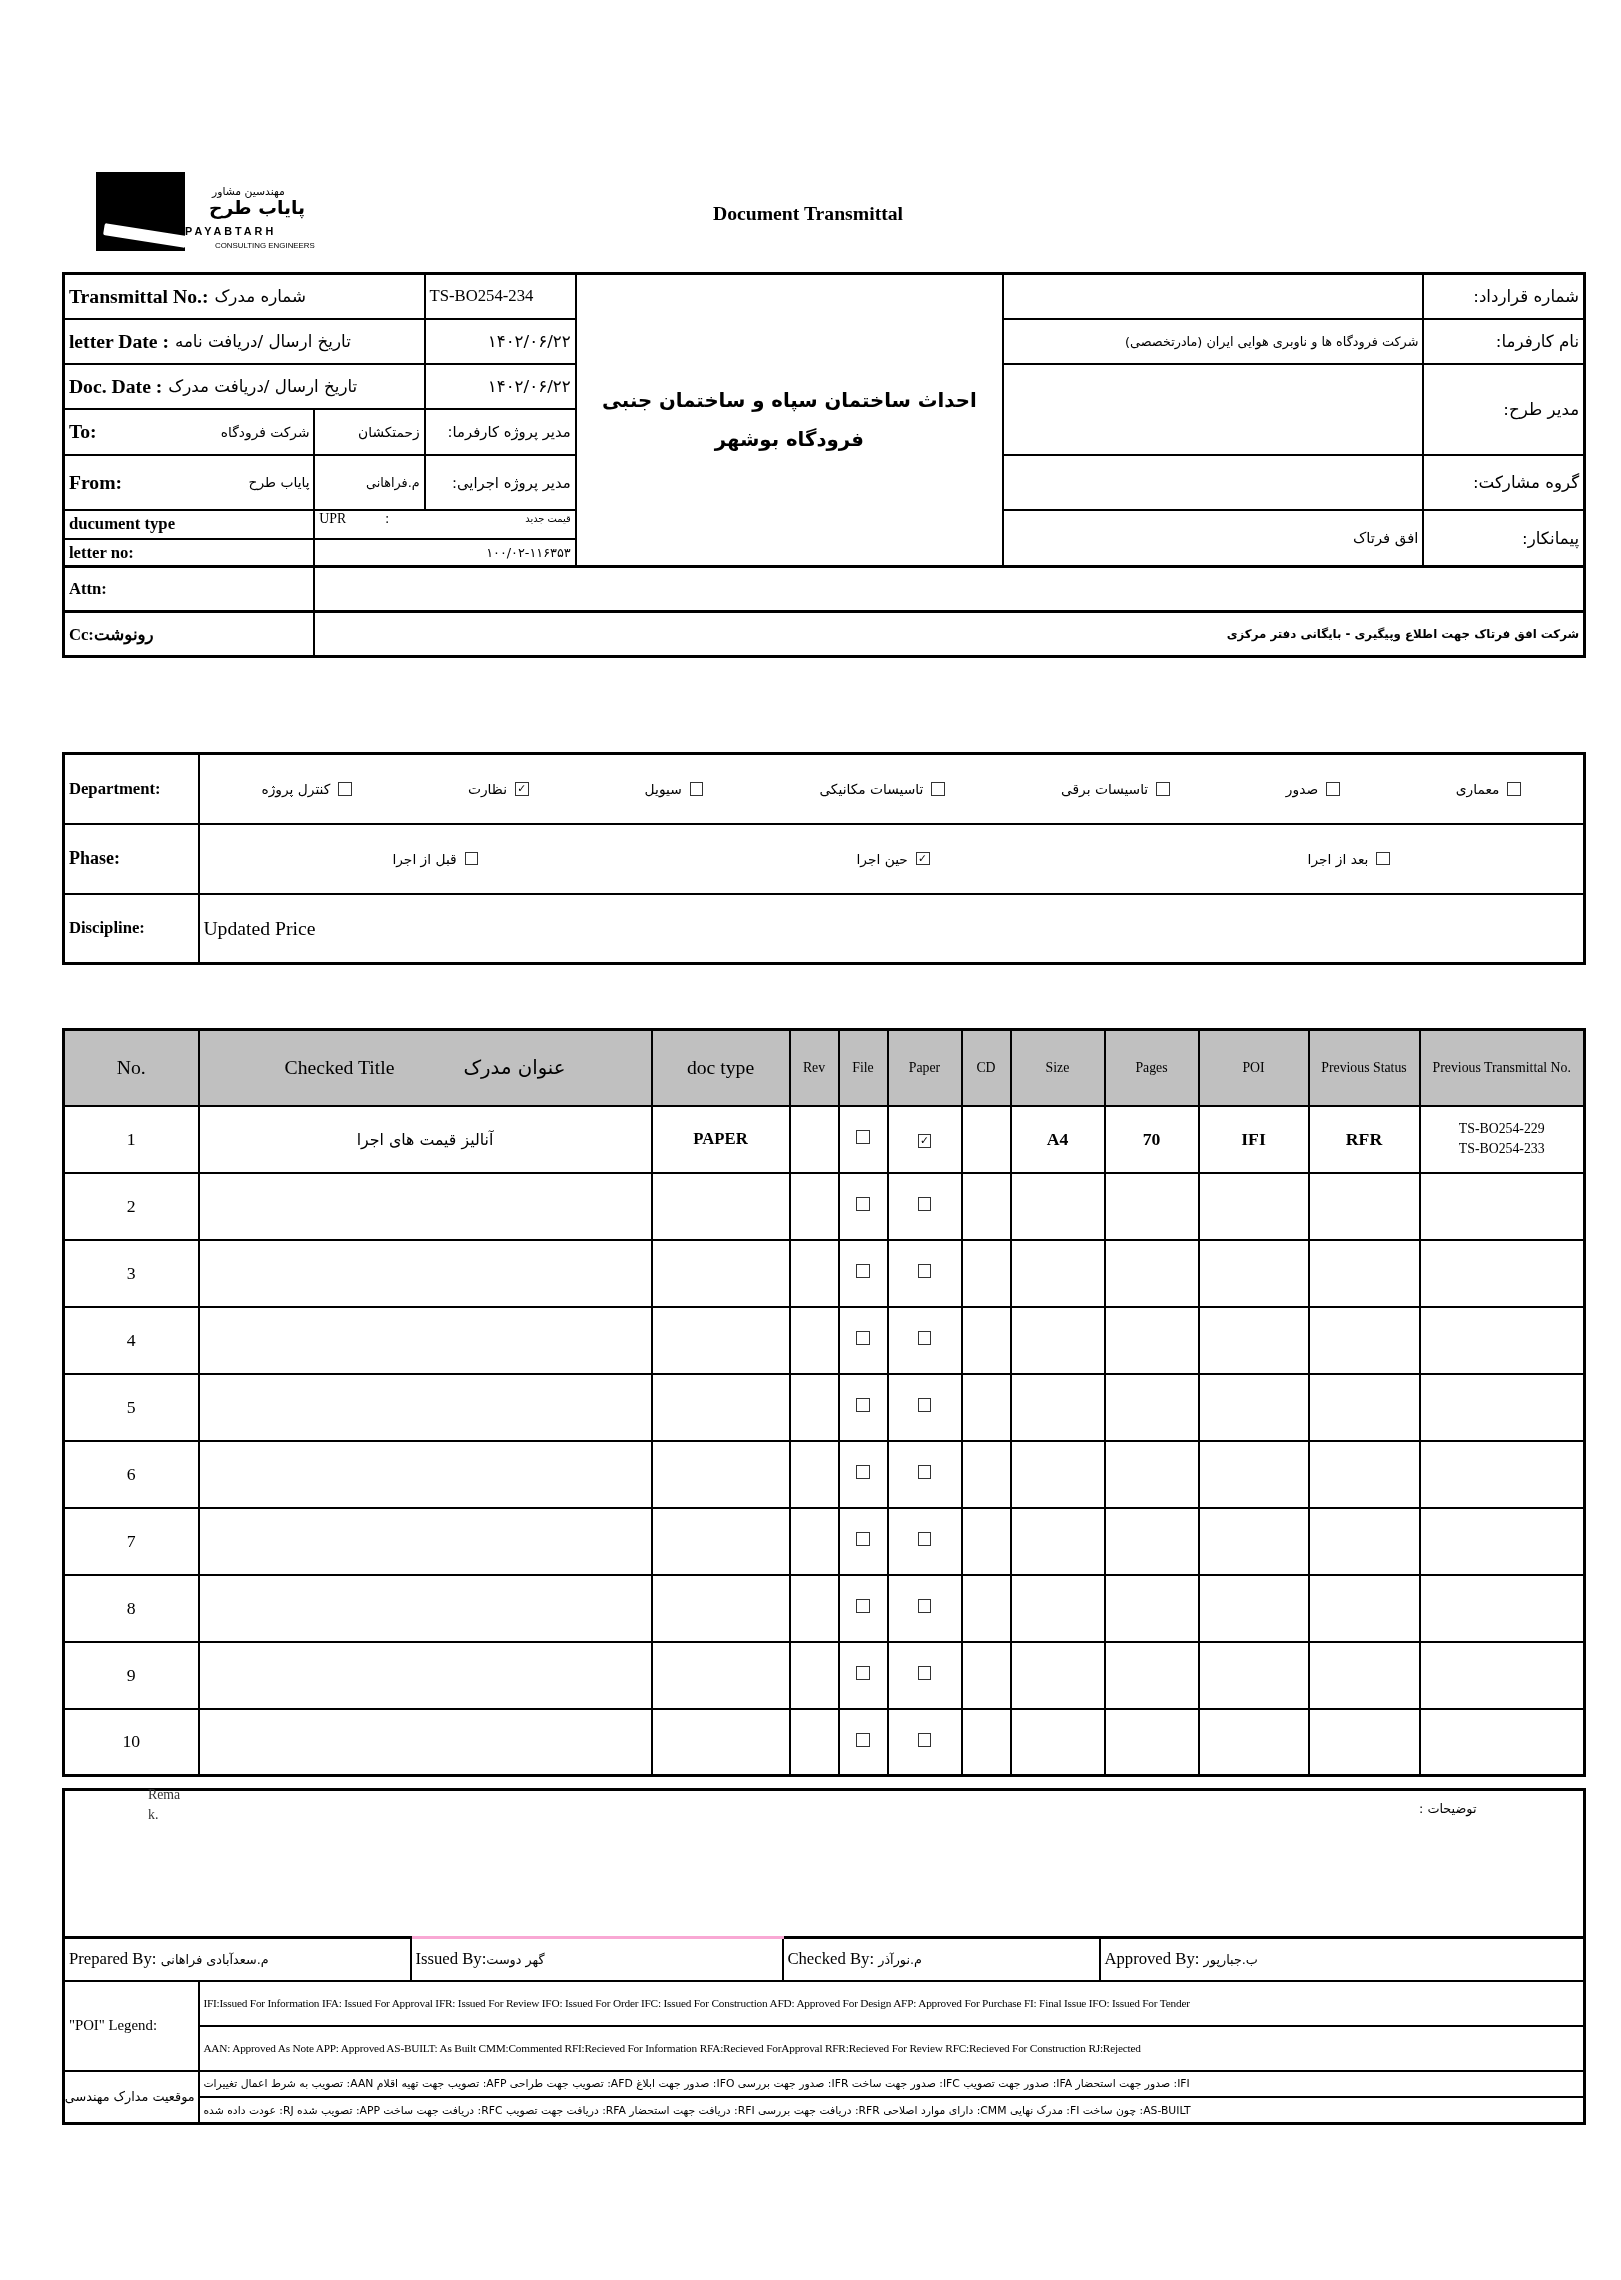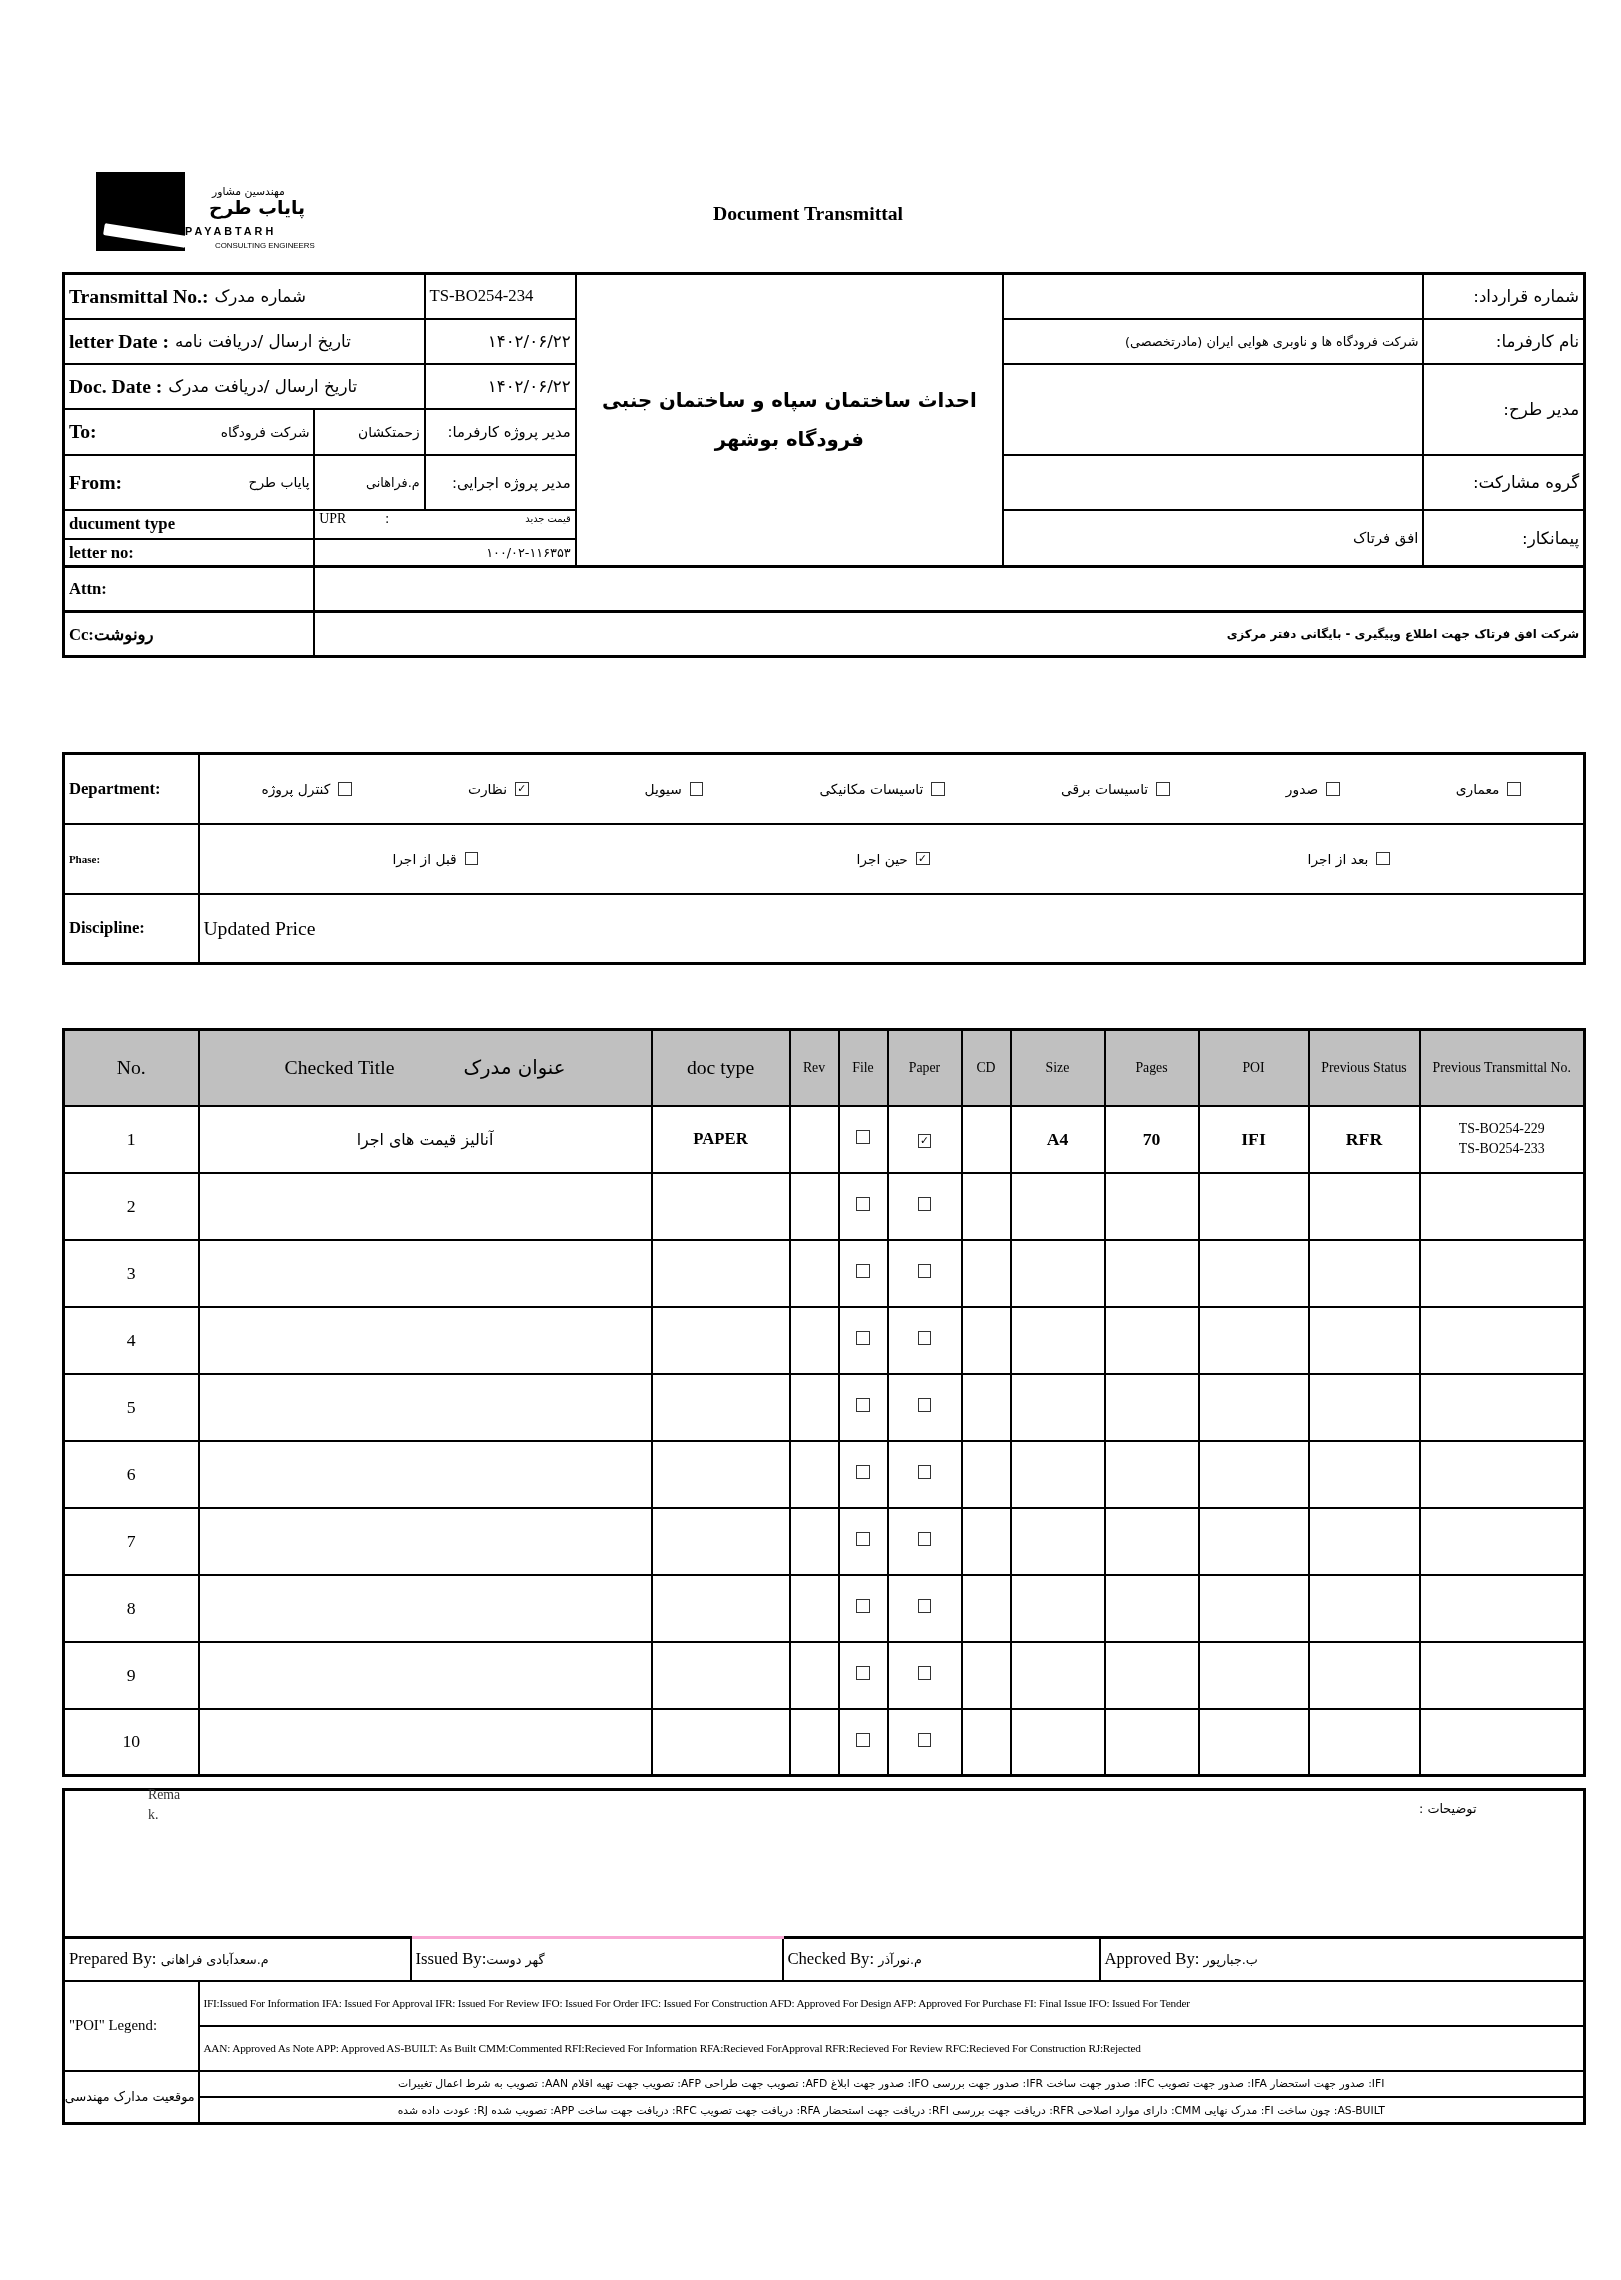--- a/index.html
+++ b/index.html
@@ -47,21 +47,21 @@
   #docs td.prev { font-size: 13.8px; line-height: 19.7px; }
 
   
   #remarks { left: 62px; top: 1788px; width: 1524px; height: 148px; border-left: 3.9px solid #000; border-right: 3.9px solid #000; border-top: 3px solid #000; }
   .rem-en { left: 148px; top: 1785px; font-size: 13.8px; color: #333; line-height: 19.7px; }
   .rem-fa { left: 1419px; top: 1769px; font-size: 12.8px; font-family: "DejaVu Sans", sans-serif; direction: rtl; }
 
   #foot { left: 62px; top: 1936px; width: 1524px; }
   #foot td { font-size: 16.7px; padding: 0 3.9px; height: 43px; }
   #foot td.leg { font-size: 11.3px; height: 45px; padding-left: 3.9px; letter-spacing: -0.2px; }
-  #foot td.legfa { font-size: 10.8px; height: 26.6px; direction: rtl; text-align: center; font-family: "DejaVu Sans", sans-serif; }
+  #foot td.legfa { font-size: 10.8px; height: 26.6px; direction: rtl; text-align: left; font-family: "DejaVu Sans", sans-serif; }
   #foot .sig-fa { font-family: "DejaVu Sans", sans-serif; font-size: 12.8px; }
 </style>
 </head>
 <body>
 
 <div class="abs logo-box">
     <div class="swoosh"></div>
   </div>
 <div class="abs logo-fa-small">مهندسین مشاور</div>
 <div class="abs logo-fa">پایاب طرح</div>
@@ -200,21 +200,21 @@
               <span>نظارت</span>
             </label>
         <label class="opt">
               <span class="cb"></span>
               <span>کنترل پروژه</span>
             </label>
       </div>
     </td>
   </tr>
   <tr>
-    <td class="en-b" style="font-size:11px;font-weight:bold">Phase:</td>
+    <td class="en-b" style="font-size:18px;font-weight:bold">Phase:</td>
     <td>
       <div class="opts" style="flex-direction:row;direction:rtl;justify-content:space-around">
         <label class="opt">
               <span class="cb"></span>
               <span>بعد از اجرا</span>
             </label>
         <label class="opt">
               <span class="cb">✓</span>
               <span>حین اجرا</span>
             </label>

